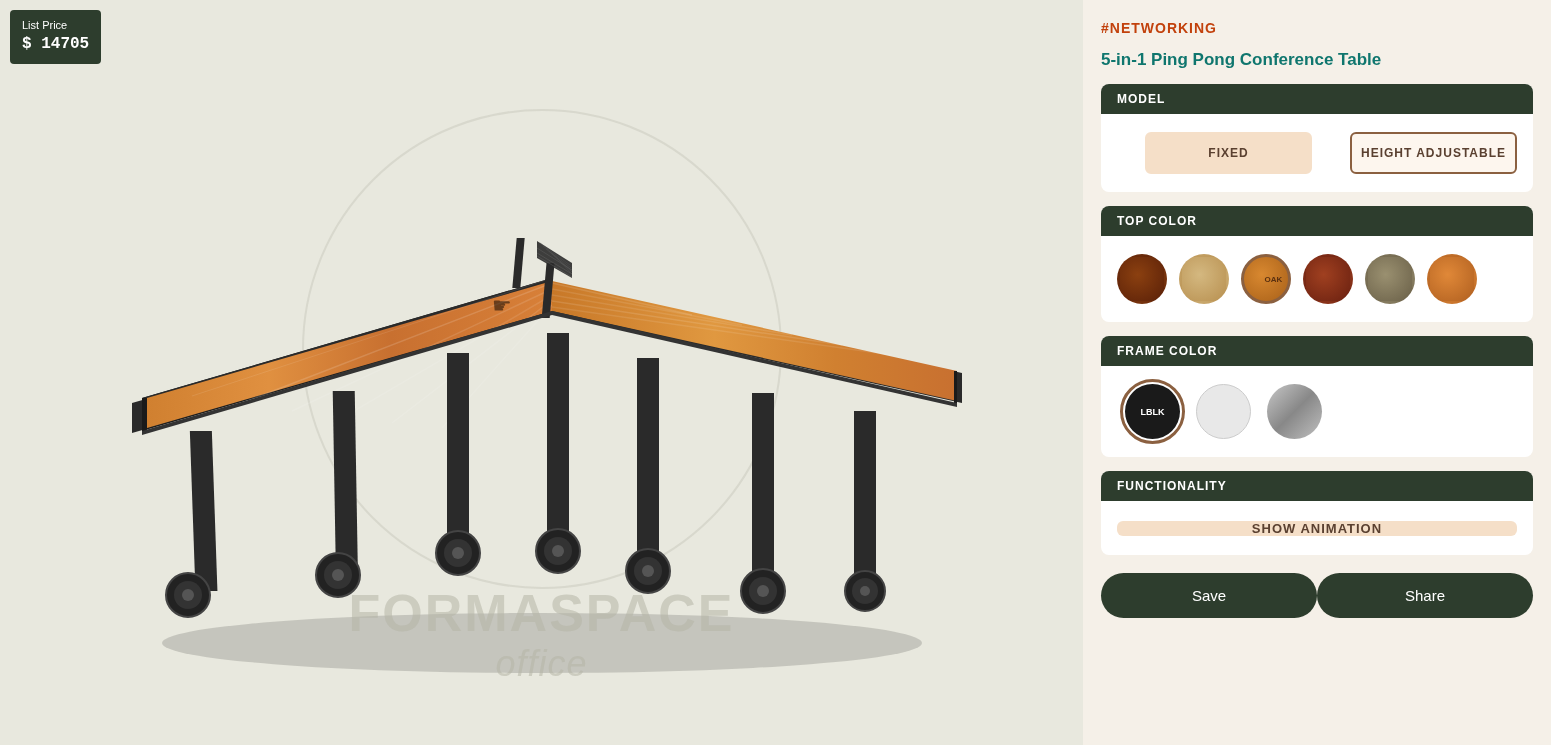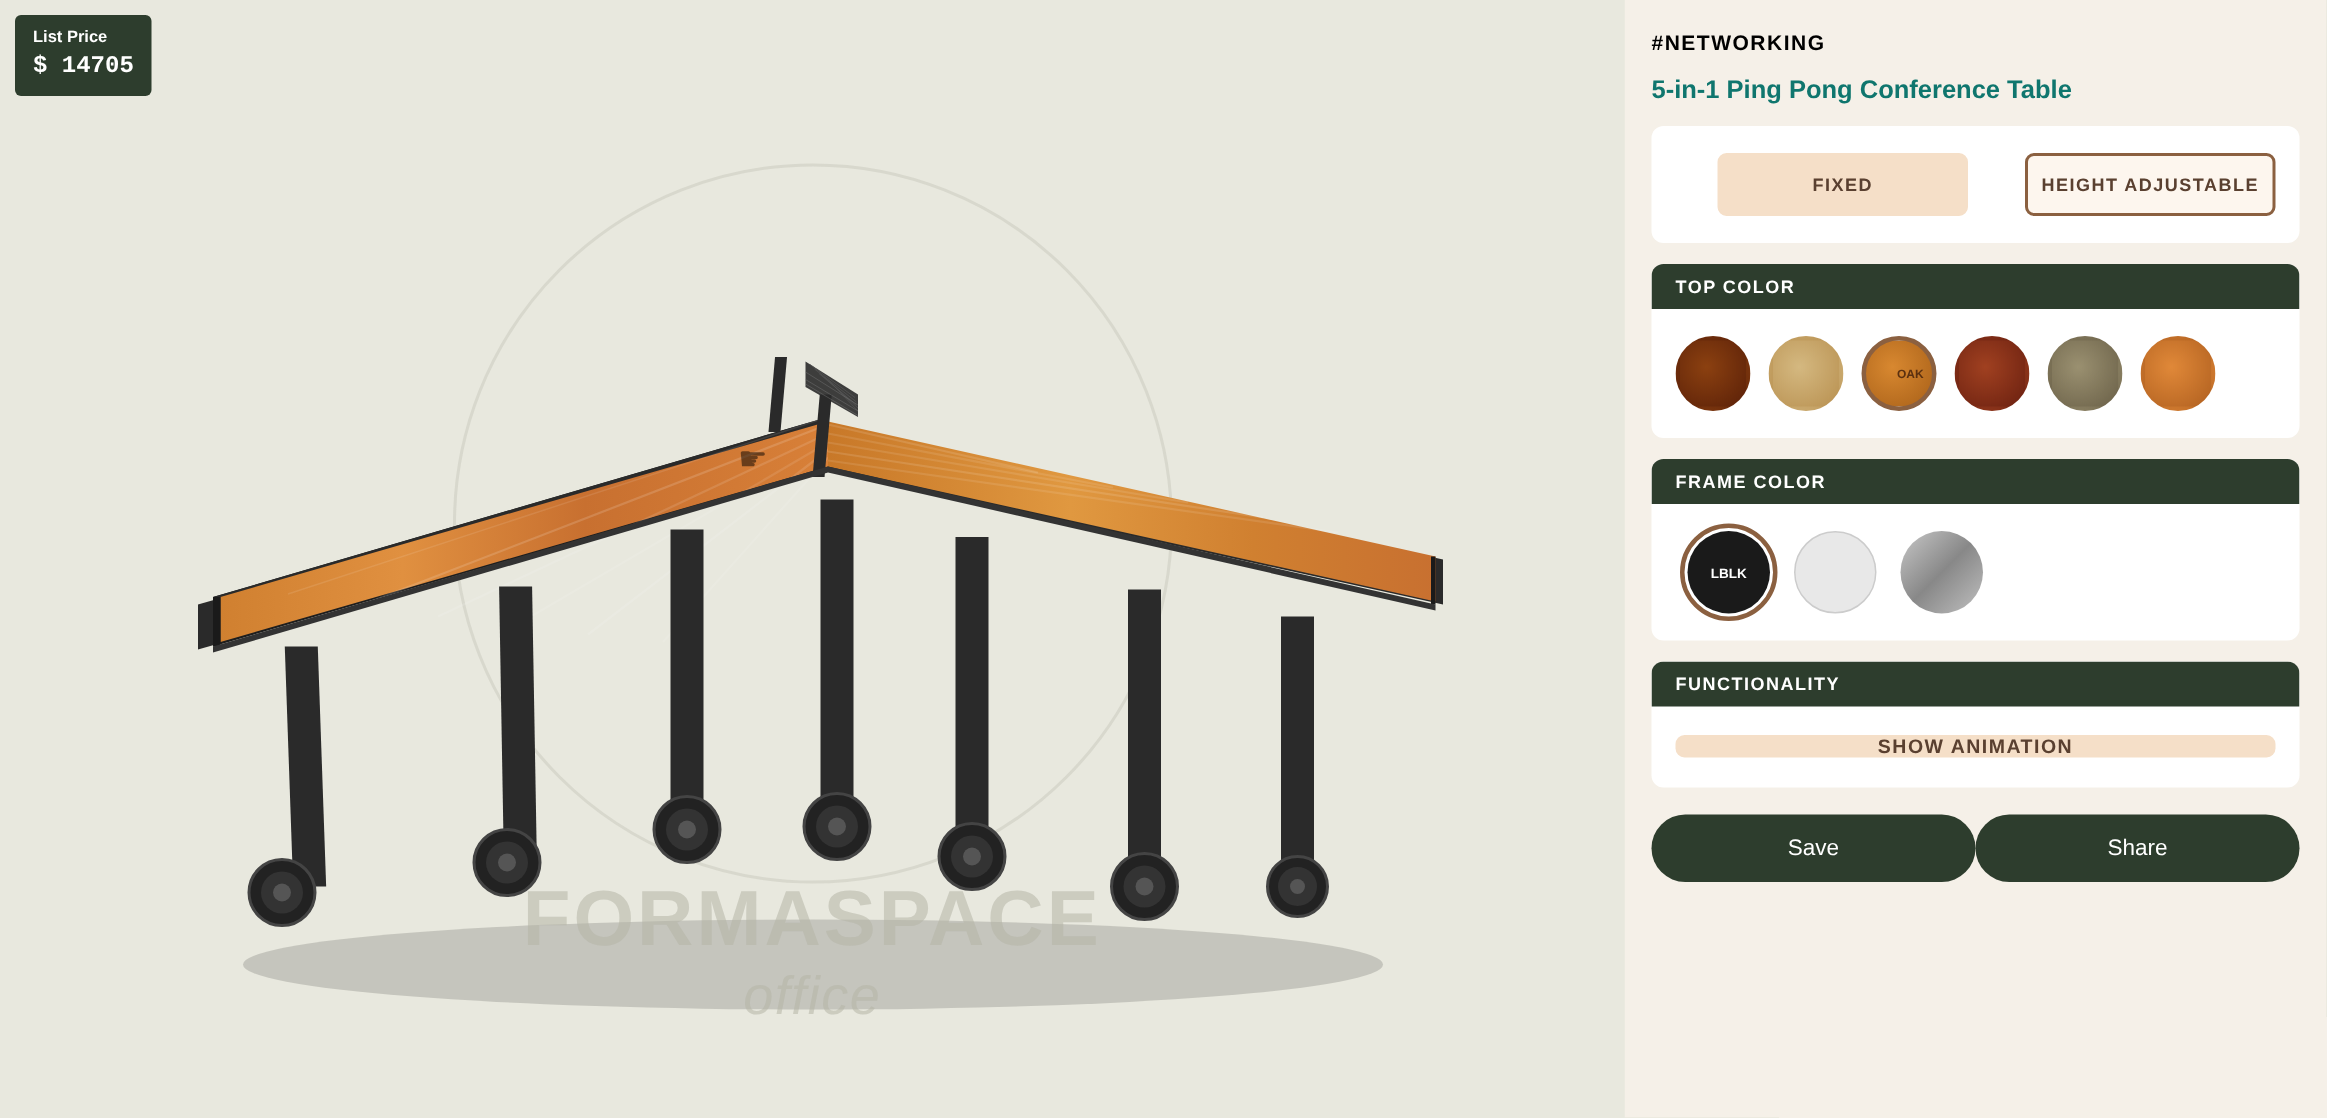--- a/index.html
+++ b/index.html
@@ -30,21 +30,21 @@
       background: #2d3d2d;
       color: #fff;
       padding: 8px 12px;
       border-radius: 4px;
       font-size: 13px;
       line-height: 1.4;
       z-index: 10;
     }
     .price-badge .price-label {
       font-size: 11px;
-      font-weight: bold;
+      font-weight: normal;
     }
     .price-badge .price-value {
       font-size: 16px;
       font-weight: bold;
       font-family: Liberation Mono, monospace;
     }
 
     
     .watermark {
       position: absolute;
@@ -82,21 +82,21 @@
       width: 468px;
       background: #f5f0e8;
       display: flex;
       flex-direction: column;
       padding: 20px 18px;
       overflow-y: auto;
       gap: 14px;
     }
 
     .product-tag {
-      color: #000000;
+      color: #c2410c;
       font-size: 14px;
       font-weight: bold;
       letter-spacing: 1px;
     }
 
     .product-name {
       color: #0f766e;
       font-size: 17px;
       font-weight: bold;
     }
@@ -408,20 +408,21 @@
   </div>
 
 </div>
 
 <div class="configurator">
 
   <div class="product-tag">#NETWORKING</div>
   <div class="product-name">5-in-1 Ping Pong Conference Table</div>
 
   <div class="section-card">
+    <div class="section-header">MODEL</div>
     <div class="section-body">
       <div class="model-buttons">
         <button class="model-btn fixed">FIXED</button>
         <button class="model-btn height-adjustable">HEIGHT ADJUSTABLE</button>
       </div>
     </div>
   </div>
 
   <div class="section-card">
     <div class="section-header">TOP COLOR</div>

